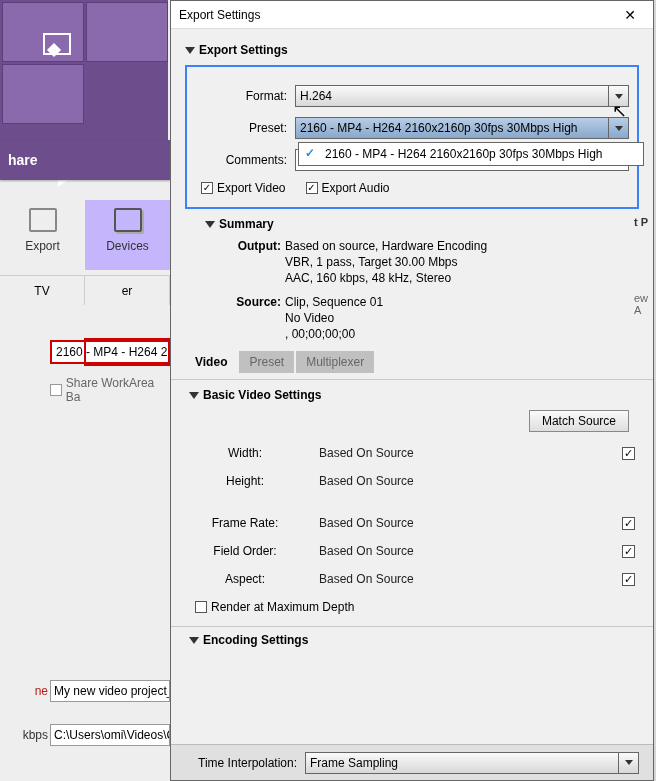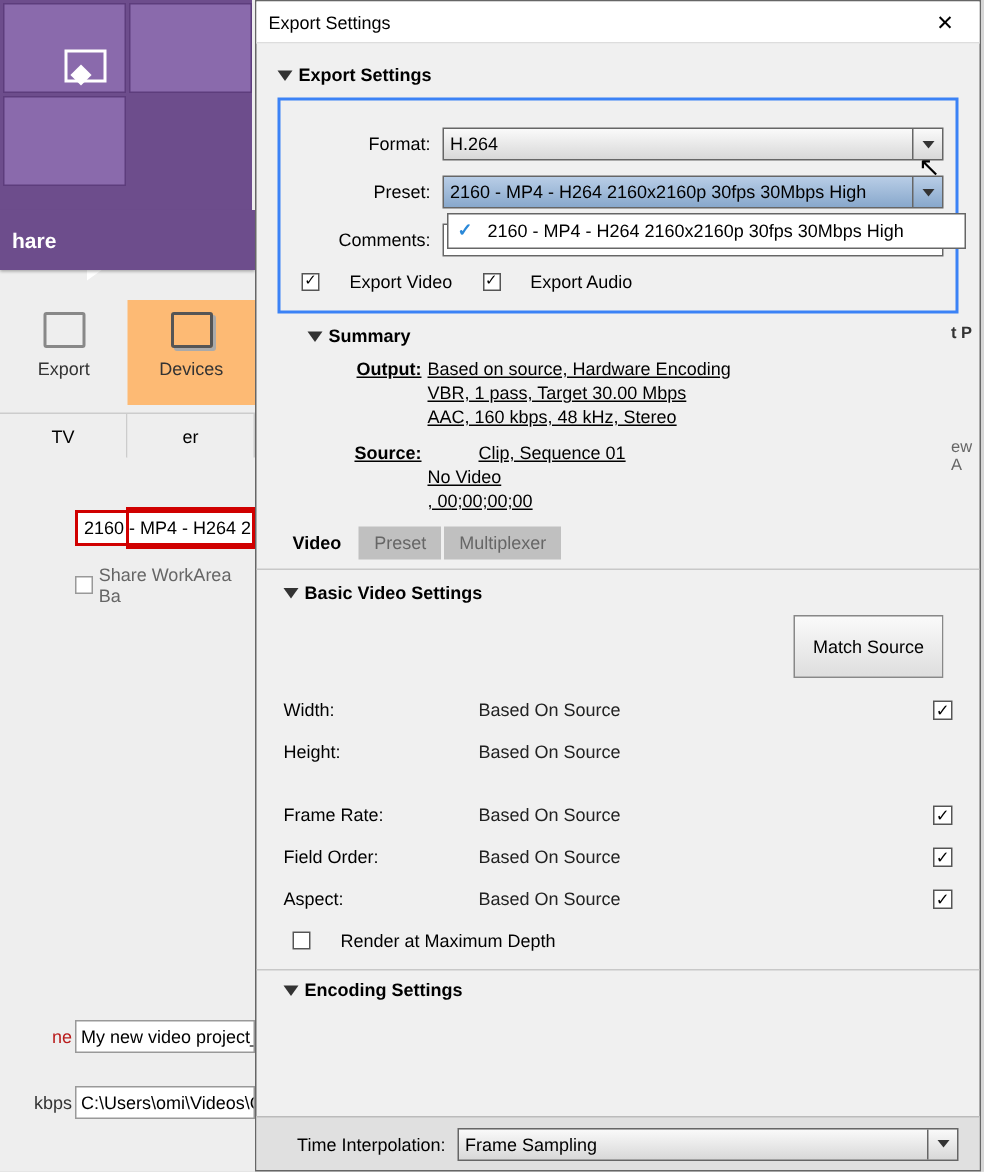--- a/index.html
+++ b/index.html
@@ -11,21 +11,21 @@
   .bg-thumbs .t2 { left: 86px; top: 2px; width: 82px; height: 60px; }
   .bg-thumbs .t3 { left: 2px; top: 64px; width: 82px; height: 60px; }
   .pic-icon { position:absolute; left:40px; top:30px; width:28px; height:22px; border:2px solid #fff; }
   .pic-icon::after { content:""; position:absolute; left:4px; top:10px; width:10px; height:10px; background:#fff; transform:rotate(45deg);}
   .wave-icon { position:absolute; left:140px; top:10px; color:#fff; font-size:14px; }
   .play-icon { position:absolute; left:55px; top:102px; width:0;height:0;border-left:14px solid #fff;border-top:10px solid transparent;border-bottom:10px solid transparent;}
   .share-hdr { position:absolute; left:0; top:140px; width:170px; height:40px; background:#6d4d8c; color:#fff; line-height:40px; padding-left:8px; font-size:14px; font-weight:600;}
   .share-hdr::after{content:"";position:absolute;left:0;top:0;width:170px;height:40px;box-shadow:0 1px 2px rgba(0,0,0,.3);}
   .tgt-row { position:absolute; left:0; top:200px; width:170px; height:70px; display:flex; }
   .tgt-cell { flex:1; text-align:center; padding-top:8px; color:#333; }
-  .tgt-cell.sel { background:#fdba74; }
+  .tgt-cell.sel { background:#c4b5fd; }
   .tgt-cell .ic { display:inline-block; width:28px; height:24px; border:2px solid #888; border-radius:2px; margin-bottom:4px; }
   .tgt-cell.sel .ic { border-color:#555; box-shadow:2px 2px 0 #aaa; }
   .tabs2 { position:absolute; left:0; top:275px; width:170px; height:30px; display:flex; border-top:1px solid #ccc;}
   .tabs2 div{flex:1;text-align:center;line-height:30px;border-right:1px solid #ccc;background:#eee;}
   .preset-btn-bg{position:absolute;left:50px;top:340px;width:120px;height:24px;border:2px solid #d00000;background:#fff;line-height:20px;padding:0 4px;overflow:hidden;white-space:nowrap;}
   .preset-ri-outline{position:absolute;left:84px;top:338px;width:88px;height:28px;border:2px solid #d00000;background:transparent;}
   .share-chk{position:absolute;left:50px;top:376px;display:flex;align-items:center;gap:4px;color:#666;}
   .chkbox{width:12px;height:12px;border:1px solid #999;background:#fff;display:inline-block;}
   .namelbl{position:absolute;left:0;top:684px;width:48px;text-align:right;color:#b91c1c;}
   .locationlbl{position:absolute;left:0;top:728px;width:48px;text-align:right;color:#333;}
@@ -42,35 +42,35 @@
   .tri{width:0;height:0;border-left:5px solid transparent;border-right:5px solid transparent;border-top:7px solid #333;display:inline-block;}
   .redbox{border:2px solid #3b82f6;padding:8px 8px 10px 8px;margin-bottom:8px;}
   .row{display:flex;align-items:center;margin:10px 0;}
   .lbl{width:100px;text-align:right;padding-right:8px;}
   .dd{flex:1;height:22px;background:linear-gradient(#fafafa,#d8d8d8);border:1px solid #666;display:flex;align-items:center;padding:0 4px;position:relative;}
   .dd .arrow{position:absolute;right:0;top:0;width:20px;height:20px;border-left:1px solid #666;display:flex;align-items:center;justify-content:center;}
   .dd .arrow::after{content:"";width:0;height:0;border-left:4px solid transparent;border-right:4px solid transparent;border-top:5px solid #333;}
   .dd.sel{background:linear-gradient(#b8cde6,#88a8cc);}
   .txtfield{flex:1;height:22px;background:#fff;border:1px solid #666;}
   .chkrow{display:flex;gap:20px;margin:6px 0 2px 6px;}
-  .chk{display:flex;align-items:center;gap:20px;}
+  .chk{display:flex;align-items:center;gap:4px;}
   .chk .box{width:12px;height:12px;border:1px solid #555;background:#fff;display:flex;align-items:center;justify-content:center;font-size:10px;line-height:10px;}
   .chk .box.checked::after{content:"✓";}
   .summary{margin-left:20px;margin-top:4px;}
-  .sum-line{display:flex;margin:2px 0;text-decoration:underline;}
+  .sum-line{display:flex;margin:2px 0;}
   .sum-k{width:80px;text-align:right;font-weight:700;padding-right:4px;}
   .sum-v{flex:1;}
   .tabset{display:flex;gap:2px;margin-top:10px;margin-bottom:6px;}
   .tab{padding:4px 10px;background:#c0c0c0;color:#666;}
   .tab.active{background:transparent;color:#000;font-weight:600;}
   .divline{height:1px;background:#c8c8c8;margin:2px -14px 8px -14px;}
   .inner-sect{margin:6px 4px;}
-  .matchbtn{float:right;padding:13px 12px;background:linear-gradient(#fafafa,#dedede);border:1px solid #888;}
+  .matchbtn{float:right;padding:3px 12px;background:linear-gradient(#fafafa,#dedede);border:1px solid #888;}
   .setrow{display:flex;align-items:center;margin:14px 0;}
-  .setrow .slbl{width:130px;text-align:left;padding-right:18px;}
+  .setrow .slbl{width:130px;text-align:center;padding-right:18px;}
   .setrow .sval{flex:1;color:#222;}
   .setrow .schk{width:30px;text-align:right;}
   .schk .box{width:13px;height:13px;border:1px solid #555;background:#fff;display:inline-flex;align-items:center;justify-content:center;}
   .schk .box.checked::after{content:"✓";font-size:11px;}
   .footer{position:absolute;bottom:0;left:0;right:0;height:36px;background:#e0e0e0;border-top:1px solid #bbb;display:flex;align-items:center;padding:0 14px;}
   .footer .flbl{width:120px;text-align:right;padding-right:8px;}
   .footer .dd{flex:1;}
 
   
   .dropdown-open{position:absolute;left:298px;top:142px;width:346px;background:#fff;border:1px solid #666;z-index:10;}
@@ -175,21 +175,21 @@
         <div class="sum-v">Based on source, Hardware Encoding</div>
         </div>
       <div class="sum-line">
           <div class="sum-k"></div>
           <div class="sum-v">VBR, 1 pass, Target 30.00 Mbps</div>
         </div>
       <div class="sum-line">
           <div class="sum-k"></div>
           <div class="sum-v">AAC, 160 kbps, 48 kHz, Stereo</div>
         </div>
-      <div class="sum-line" style="margin-top:10px;gap:34px;">
+      <div class="sum-line" style="margin-top:10px;">
           <div class="sum-k">Source:</div>
         <div class="sum-v">Clip, Sequence 01</div>
         </div>
       <div class="sum-line">
           <div class="sum-k"></div>
           <div class="sum-v">No Video</div>
         </div>
       <div class="sum-line">
           <div class="sum-k"></div>
           <div class="sum-v">, 00;00;00;00</div>

